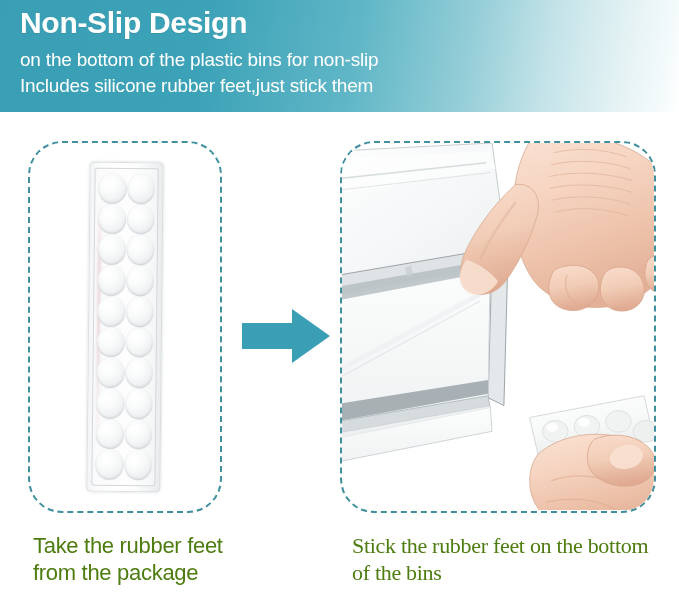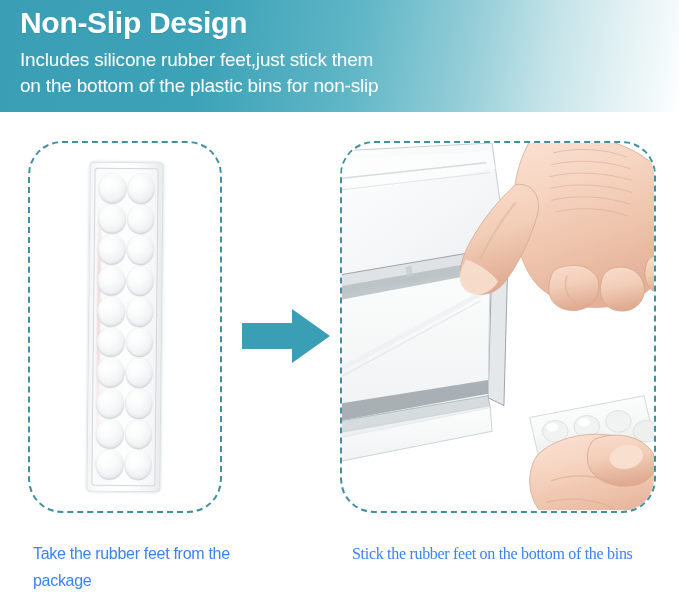--- a/index.html
+++ b/index.html
@@ -89,37 +89,36 @@
 
   
   .arrow-wrap { position:absolute; left:240px; top:305px; width:92px; height:62px; }
 
   
   .scene { position:absolute; inset:0; }
 
   
   .caption {
     position:absolute;
-    color:#3b82f6;
-    font-size:16px;
+    color:#4d7c0f;
+    font-size:22px;
     line-height:27px;
     letter-spacing:-0.3px;
-    margin-top:8px;
   }
   .caption-left  { left:33px;  top:532px; width:215px; }
   .caption-right { left:352px; top:532px; width:300px;font-family:Liberation Serif, serif; }
 </style>
 </head>
 <body>
 
 <div class="banner">
   <div class="banner-title">Non-Slip Design</div>
   <div class="banner-sub">
+    <span>on the bottom of the plastic bins for non-slip</span>
     <span>Includes silicone rubber feet,just stick them</span>
-    <span>on the bottom of the plastic bins for non-slip</span>
   </div>
 </div>
 
 <div class="panel panel-left">
   <div class="blister">
     <div class="dome-grid">
       <div class="dome"></div>
       <div class="dome"></div>
       <div class="dome"></div>
       <div class="dome"></div>

